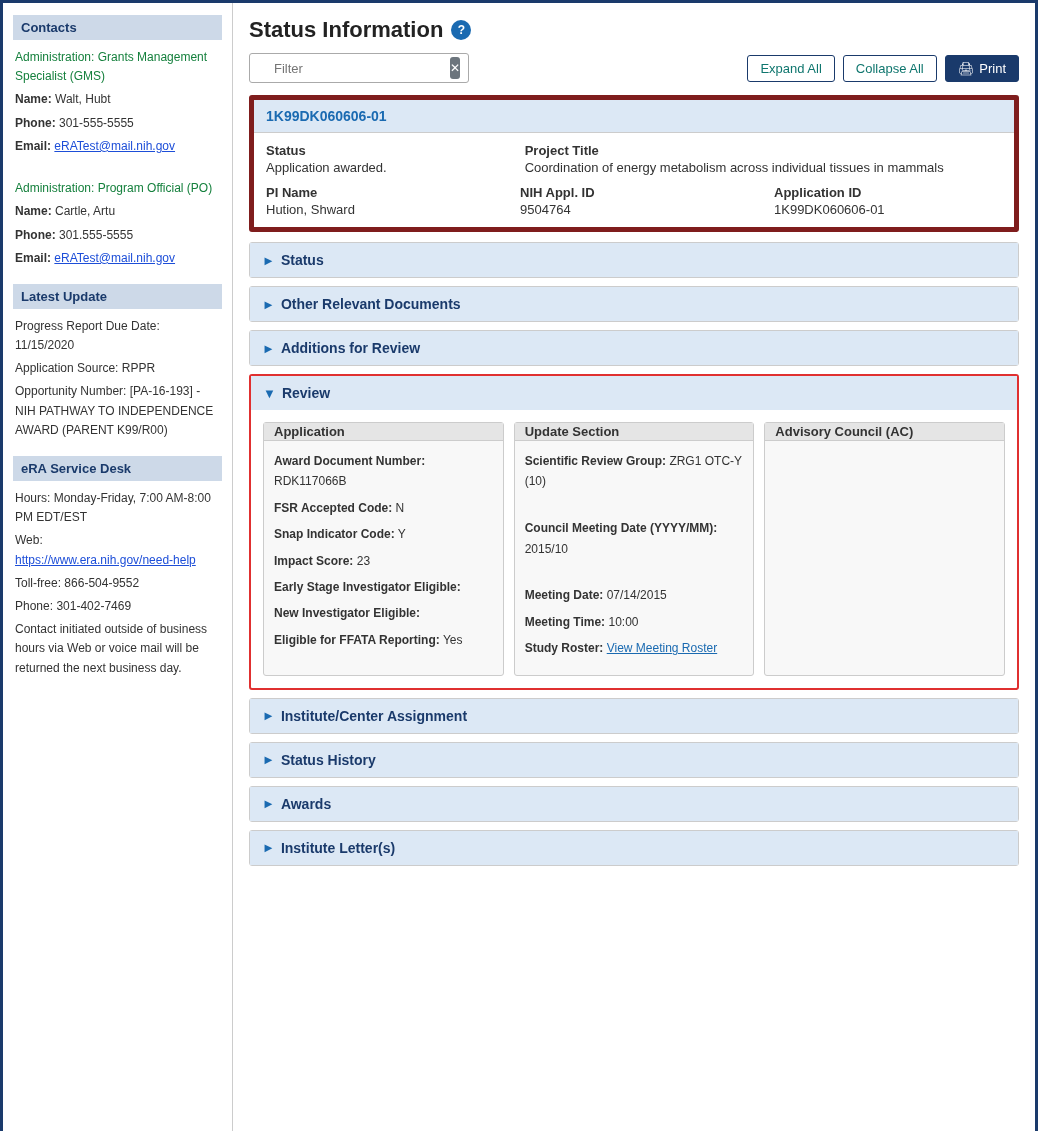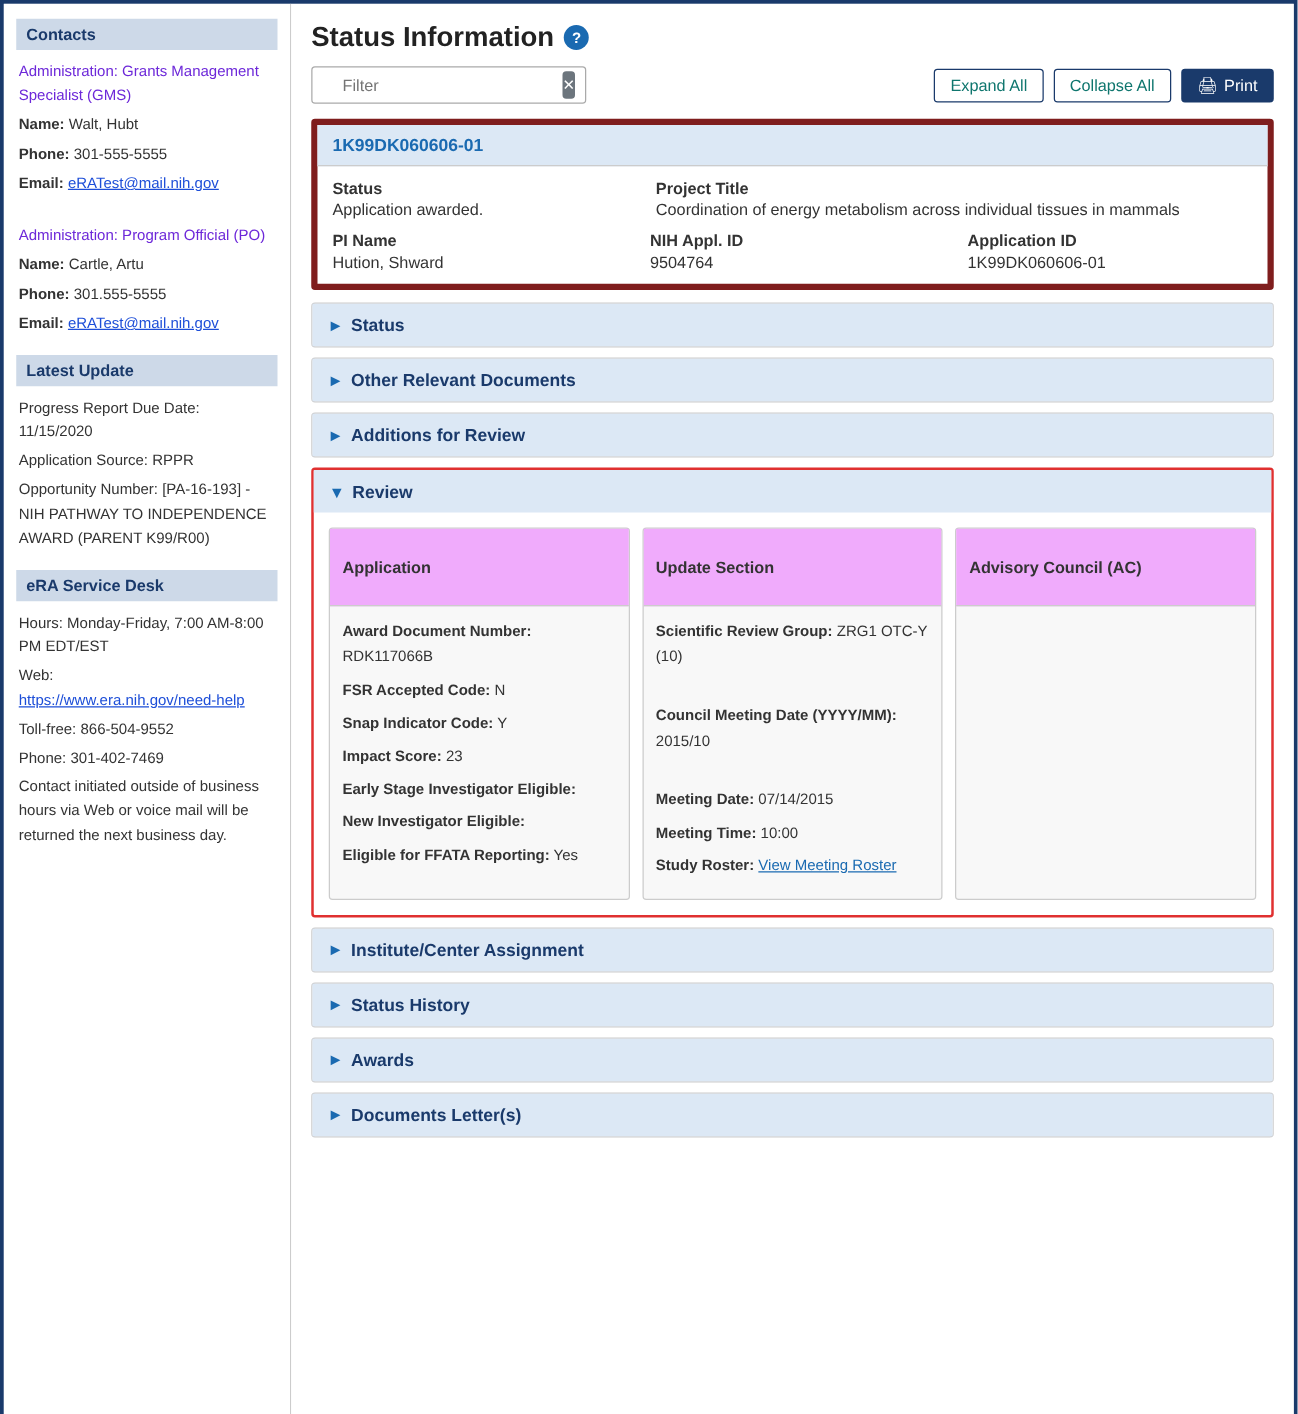--- a/index.html
+++ b/index.html
@@ -44,21 +44,21 @@
     }
     .sidebar-content .label {
       font-weight: bold;
     }
     .sidebar-content .link {
       color: #1d4ed8;
       text-decoration: underline;
       cursor: pointer;
     }
     .sidebar-content .role-title {
-      color: #6d28d9;
+      color: #15803d;
     }
     .sidebar-content p {
       margin-bottom: 4px;
     }
     
     .main {
       flex: 1;
       padding: 14px 16px;
       background: #fff;
     }
@@ -217,22 +217,22 @@
       display: grid;
       grid-template-columns: 1fr 1fr 1fr;
       gap: 10px;
     }
     .review-col {
       border: 1px solid #ccc;
       border-radius: 3px;
       background: #f8f8f8;
     }
     .review-col-header {
-      background: #f0abfc;
-      padding: 23px 10px;
+      background: #e5e5e5;
+      padding: 1px 10px;
       font-weight: bold;
       font-size: 13px;
       border-bottom: 1px solid #ccc;
     }
     .review-col-body {
       padding: 10px;
       font-size: 12px;
       line-height: 1.7;
     }
     .review-col-body .field-row {
@@ -462,18 +462,18 @@
     <div class="accordion-section">
       <div class="accordion-header">
         <span class="chevron">►</span>
         <span>Awards</span>
       </div>
     </div>
 
     <div class="accordion-section">
       <div class="accordion-header">
         <span class="chevron">►</span>
-        <span>Documents Letter(s)</span>
+        <span>Institute Letter(s)</span>
       </div>
     </div>
 
   </div>
 </div>
 
 </body></html>

